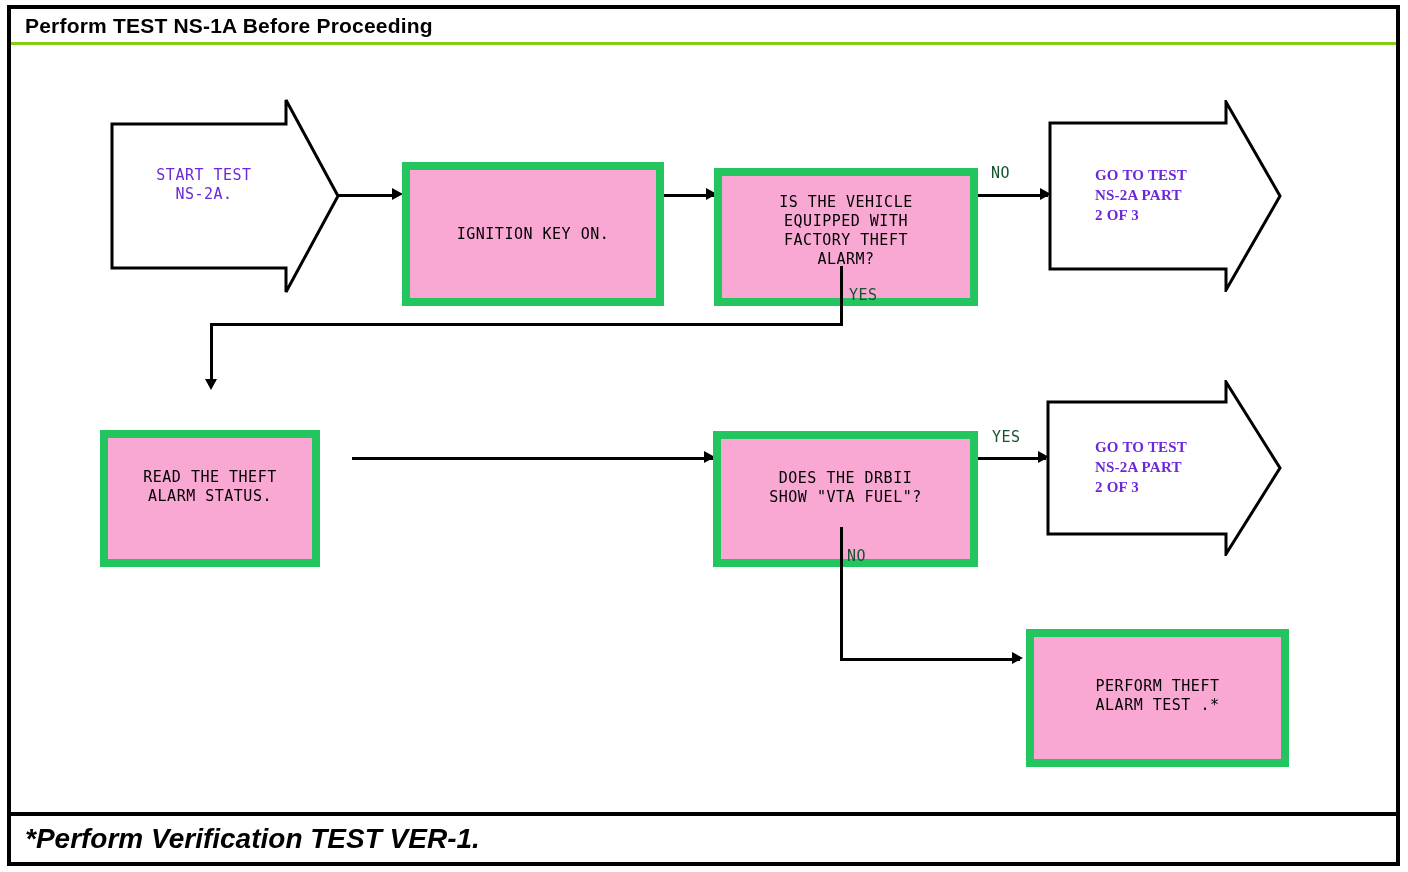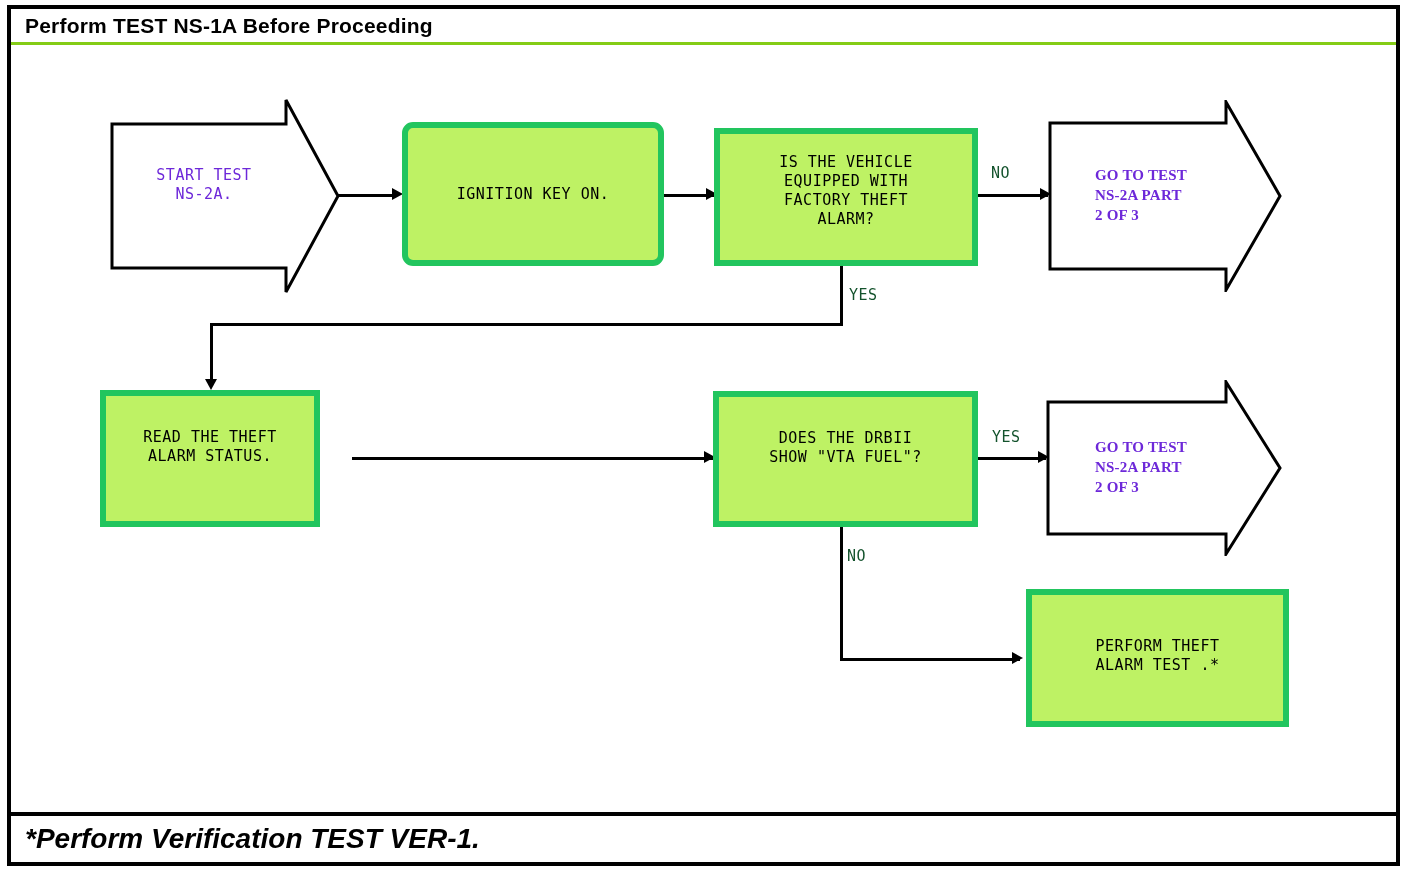--- a/index.html
+++ b/index.html
@@ -72,22 +72,23 @@
 
   
   .node {
     position: absolute;
     box-sizing: border-box;
     display: flex;
     align-items: center;
     justify-content: center;
   }
   .rect-node {
-    border: 6px solid #22c55e;
-    background: #bef264;
+    border: 8px solid #22c55e;
+    background: #f9a8d4;
+    margin-top: 40px;
   }
   .node-text {
     font-family: "DejaVu Sans Mono", monospace;
     font-size: 15px;
     line-height: 19px;
     color: #000;
     text-align: center;
     white-space: pre;
     letter-spacing: 0.5px;
   }
@@ -165,21 +166,21 @@
   <div class="arrow-node" style="left:110px; top:98px;">
     <svg width="232" height="196" viewBox="0 0 232 196" xmlns="http://www.w3.org/2000/svg">
       <polygon points="2,26 176,26 176,2 228,98 176,194 176,170 2,170" fill="#ffffff" stroke="#000000" stroke-width="3" stroke-linejoin="miter"></polygon>
     </svg>
     <div class="arrow-label" style="left:14px; top:68px; width:160px;"><span>START TEST</span><br><span>NS-2A.</span></div>
   </div>
 
   <div class="conn conn-h" style="left:338px; top:194px; width:58px;"></div>
   <div class="arrowhead right" style="left:392px; top:188px;"></div>
 
-  <div class="node rect-node" style="left:402px; top:122px; width:262px; height:144px;border-radius:11px;">
+  <div class="node rect-node" style="left:402px; top:122px; width:262px; height:144px;">
     <div class="node-text">IGNITION KEY ON.</div>
   </div>
 
   <div class="conn conn-h" style="left:664px; top:194px; width:52px;"></div>
   <div class="arrowhead right" style="left:706px; top:188px;"></div>
 
   <div class="node rect-node" style="left:714px; top:128px; width:264px; height:138px;">
     <div class="node-text" style="margin-top:-12px;"><span>IS THE VEHICLE</span><br><span>EQUIPPED WITH</span><br><span>FACTORY THEFT</span><br><span>ALARM?</span></div>
   </div>
 

